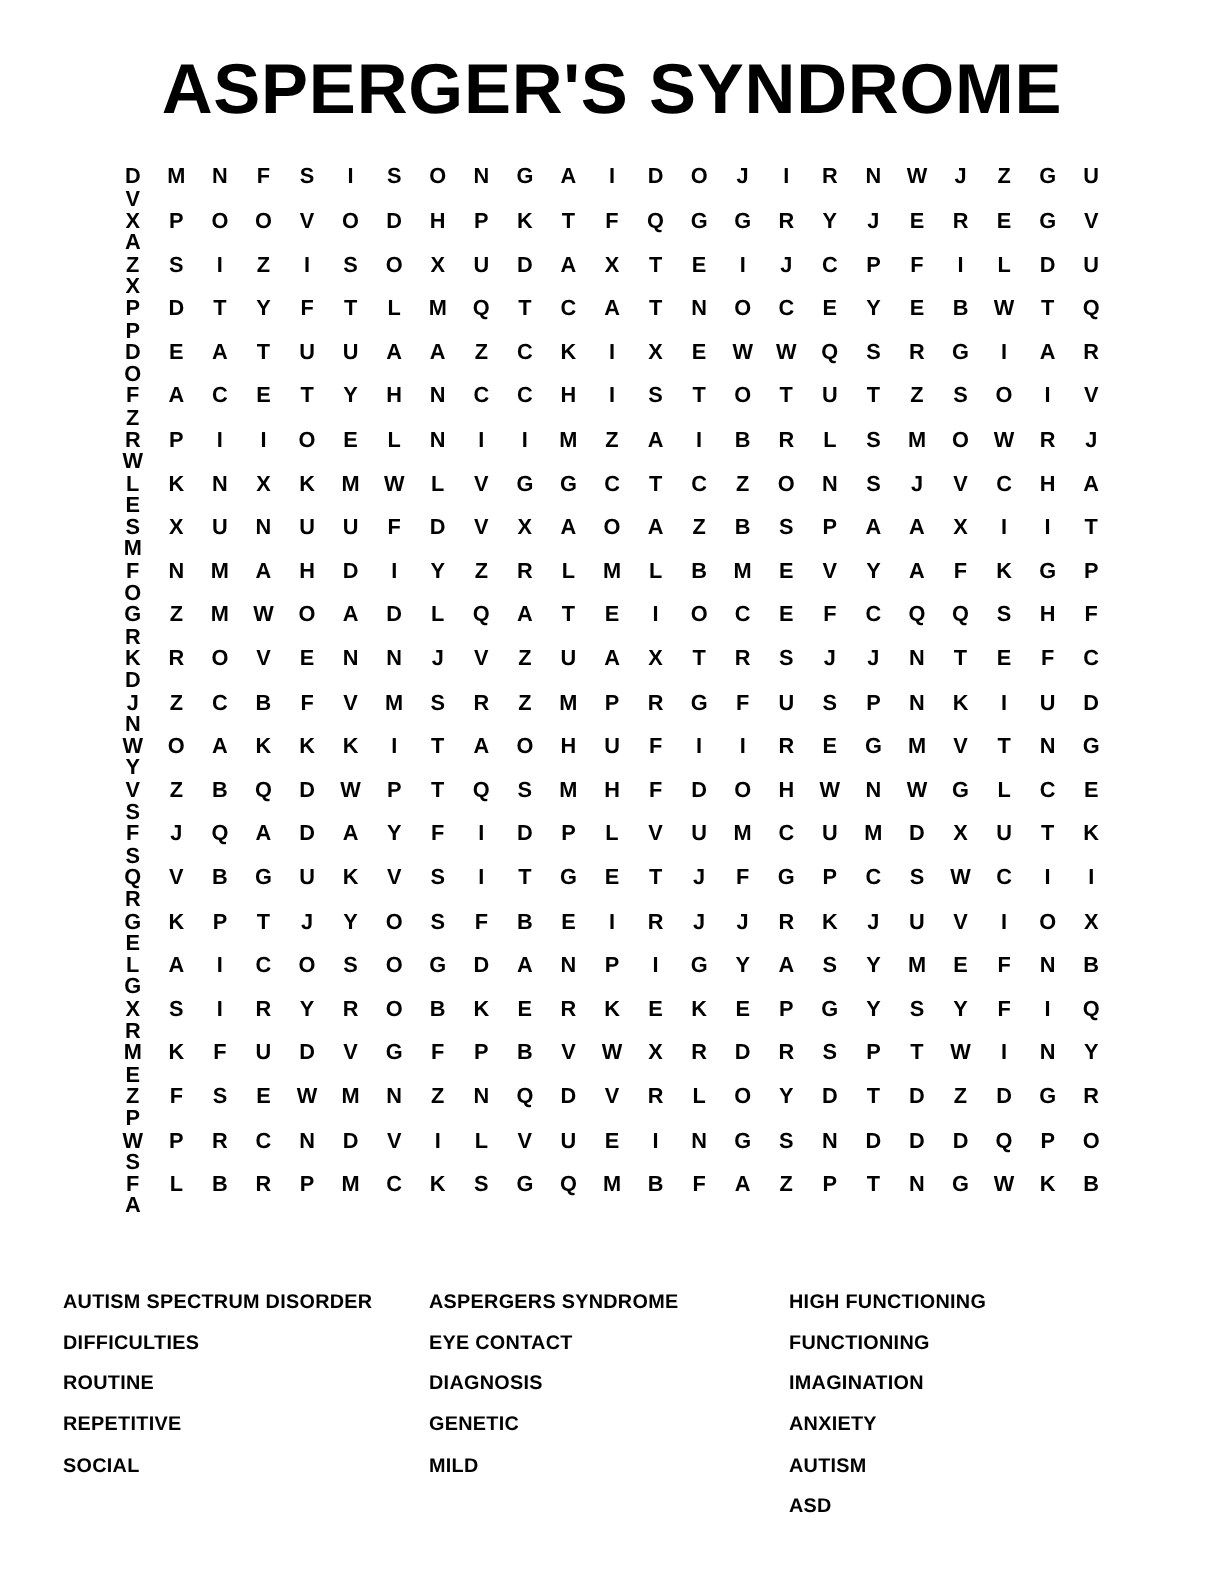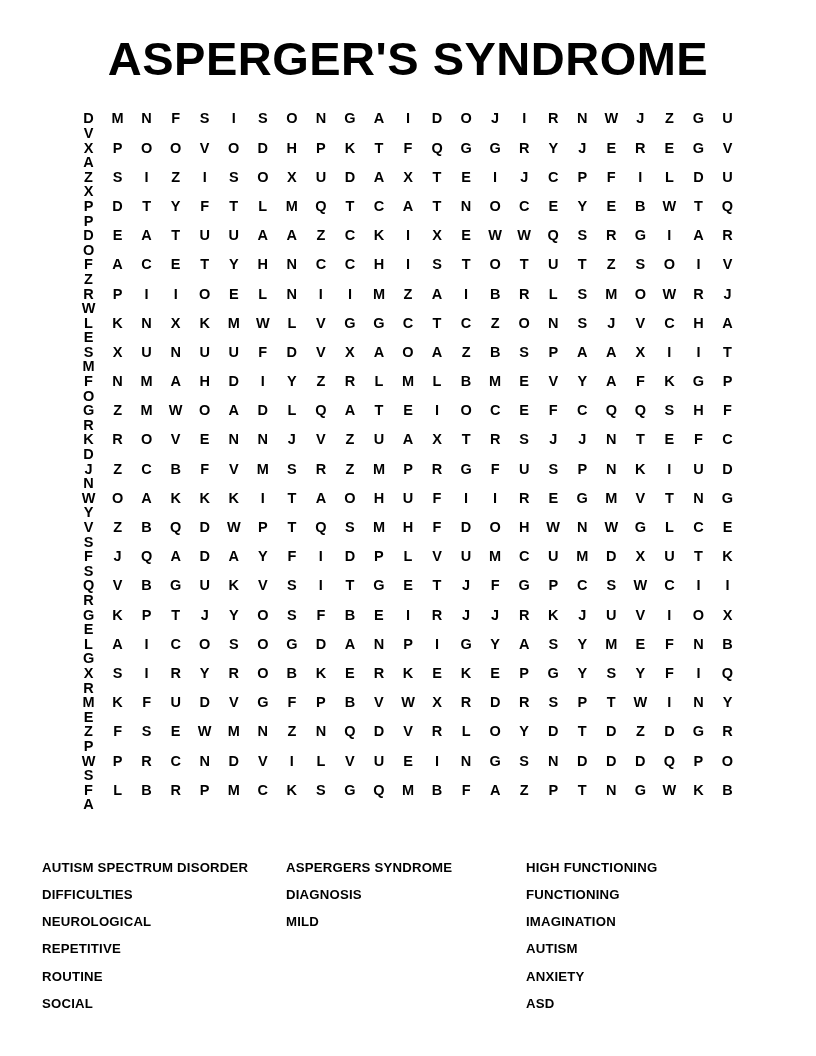--- a/index.html
+++ b/index.html
@@ -704,33 +704,34 @@
         <div class="grid-cell">K</div>
         <div class="grid-cell">B</div>
         <div class="grid-cell">A</div>
       </div>
     </div>
 
   <div class="word-list">
       <div class="word-col">
         <div class="word-item">AUTISM SPECTRUM DISORDER</div>
         <div class="word-item">DIFFICULTIES</div>
-        <div class="word-item">NEUROLOGICAL</div>
+        <div class="word-item">ROUTINE</div>
         <div class="word-item">REPETITIVE</div>
-        <div class="word-item">ROUTINE</div>
         <div class="word-item">SOCIAL</div>
       </div>
       <div class="word-col">
         <div class="word-item">ASPERGERS SYNDROME</div>
+        <div class="word-item">EYE CONTACT</div>
         <div class="word-item">DIAGNOSIS</div>
+        <div class="word-item">GENETIC</div>
         <div class="word-item">MILD</div>
       </div>
       <div class="word-col">
         <div class="word-item">HIGH FUNCTIONING</div>
         <div class="word-item">FUNCTIONING</div>
         <div class="word-item">IMAGINATION</div>
+        <div class="word-item">ANXIETY</div>
         <div class="word-item">AUTISM</div>
-        <div class="word-item">ANXIETY</div>
         <div class="word-item">ASD</div>
       </div>
     </div>
 
 </div>
 
 </body></html>

